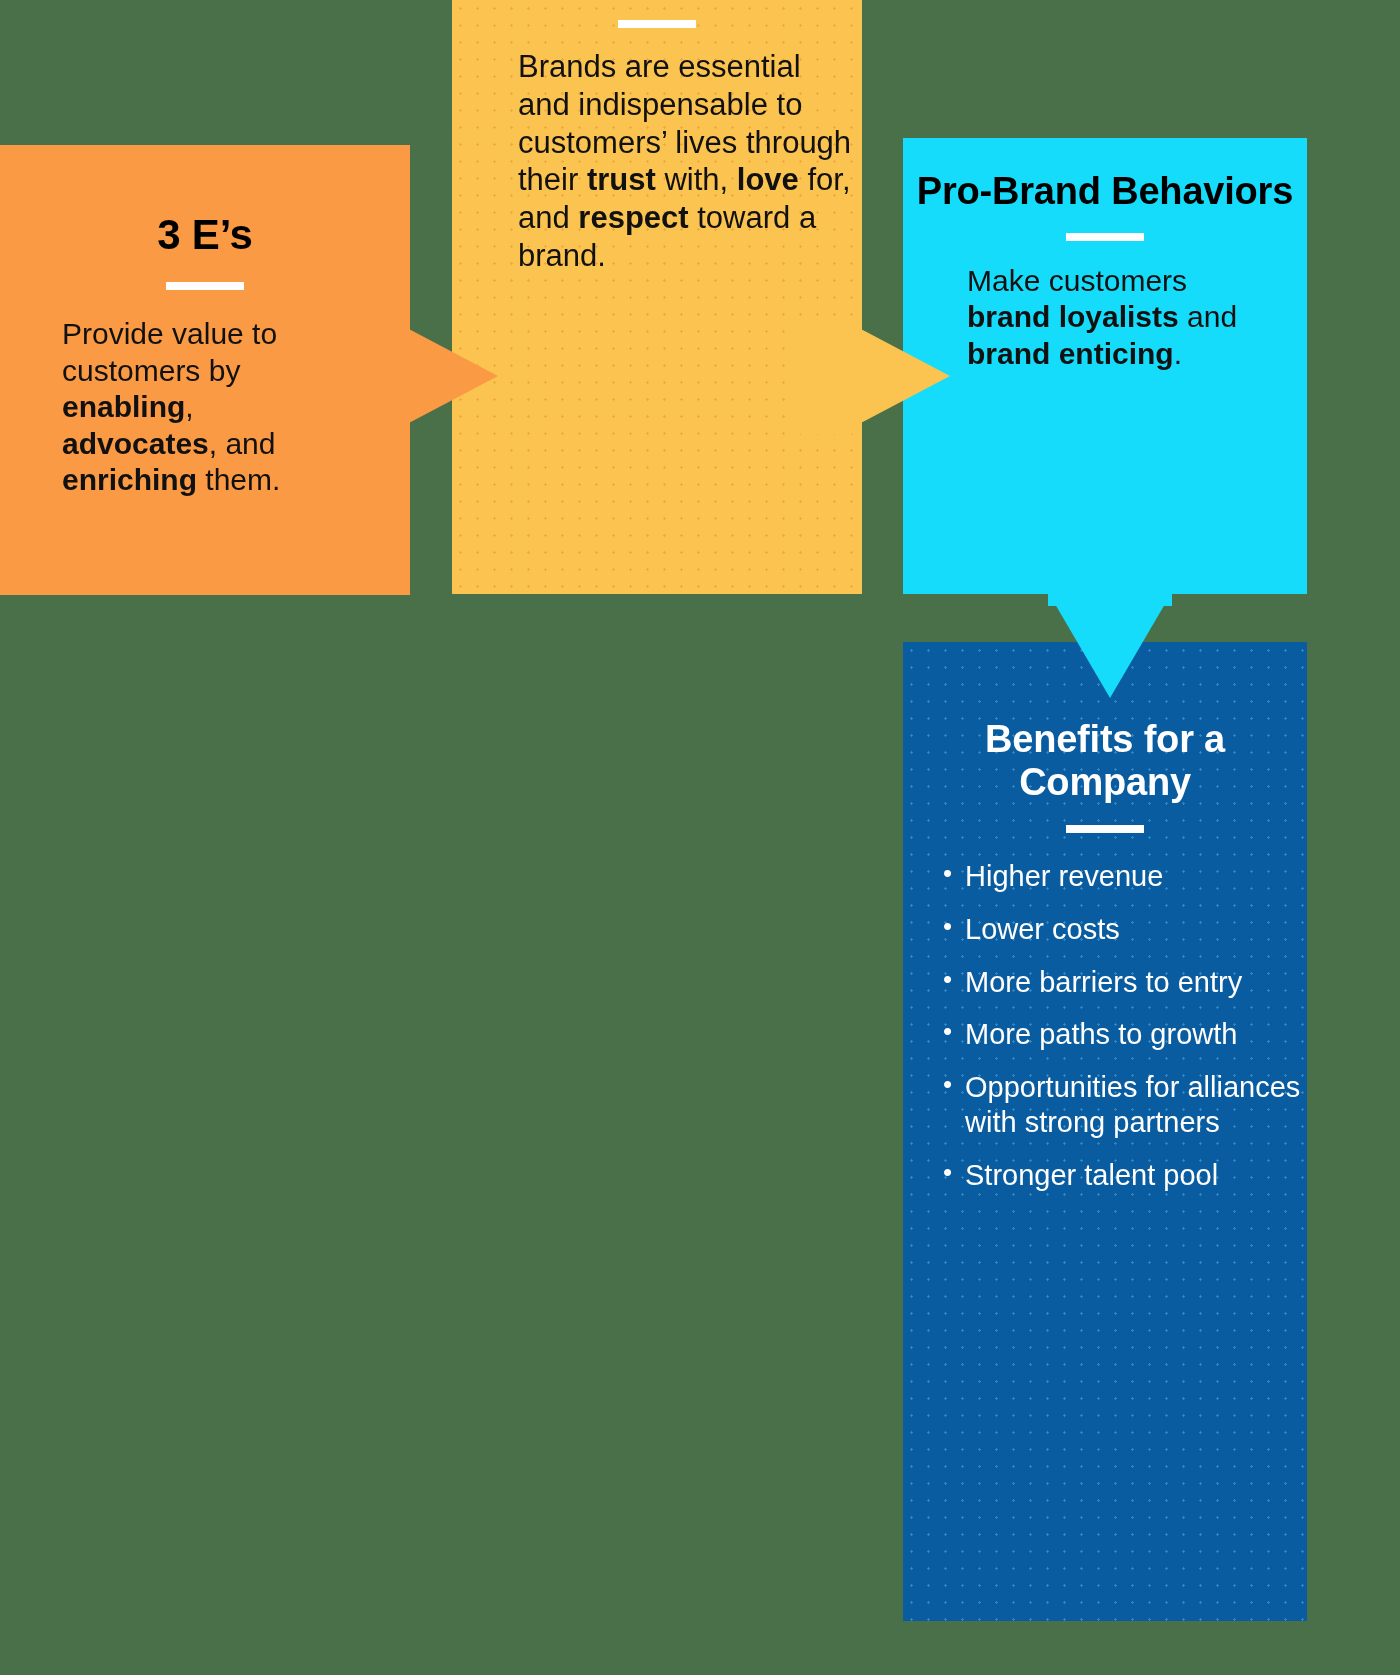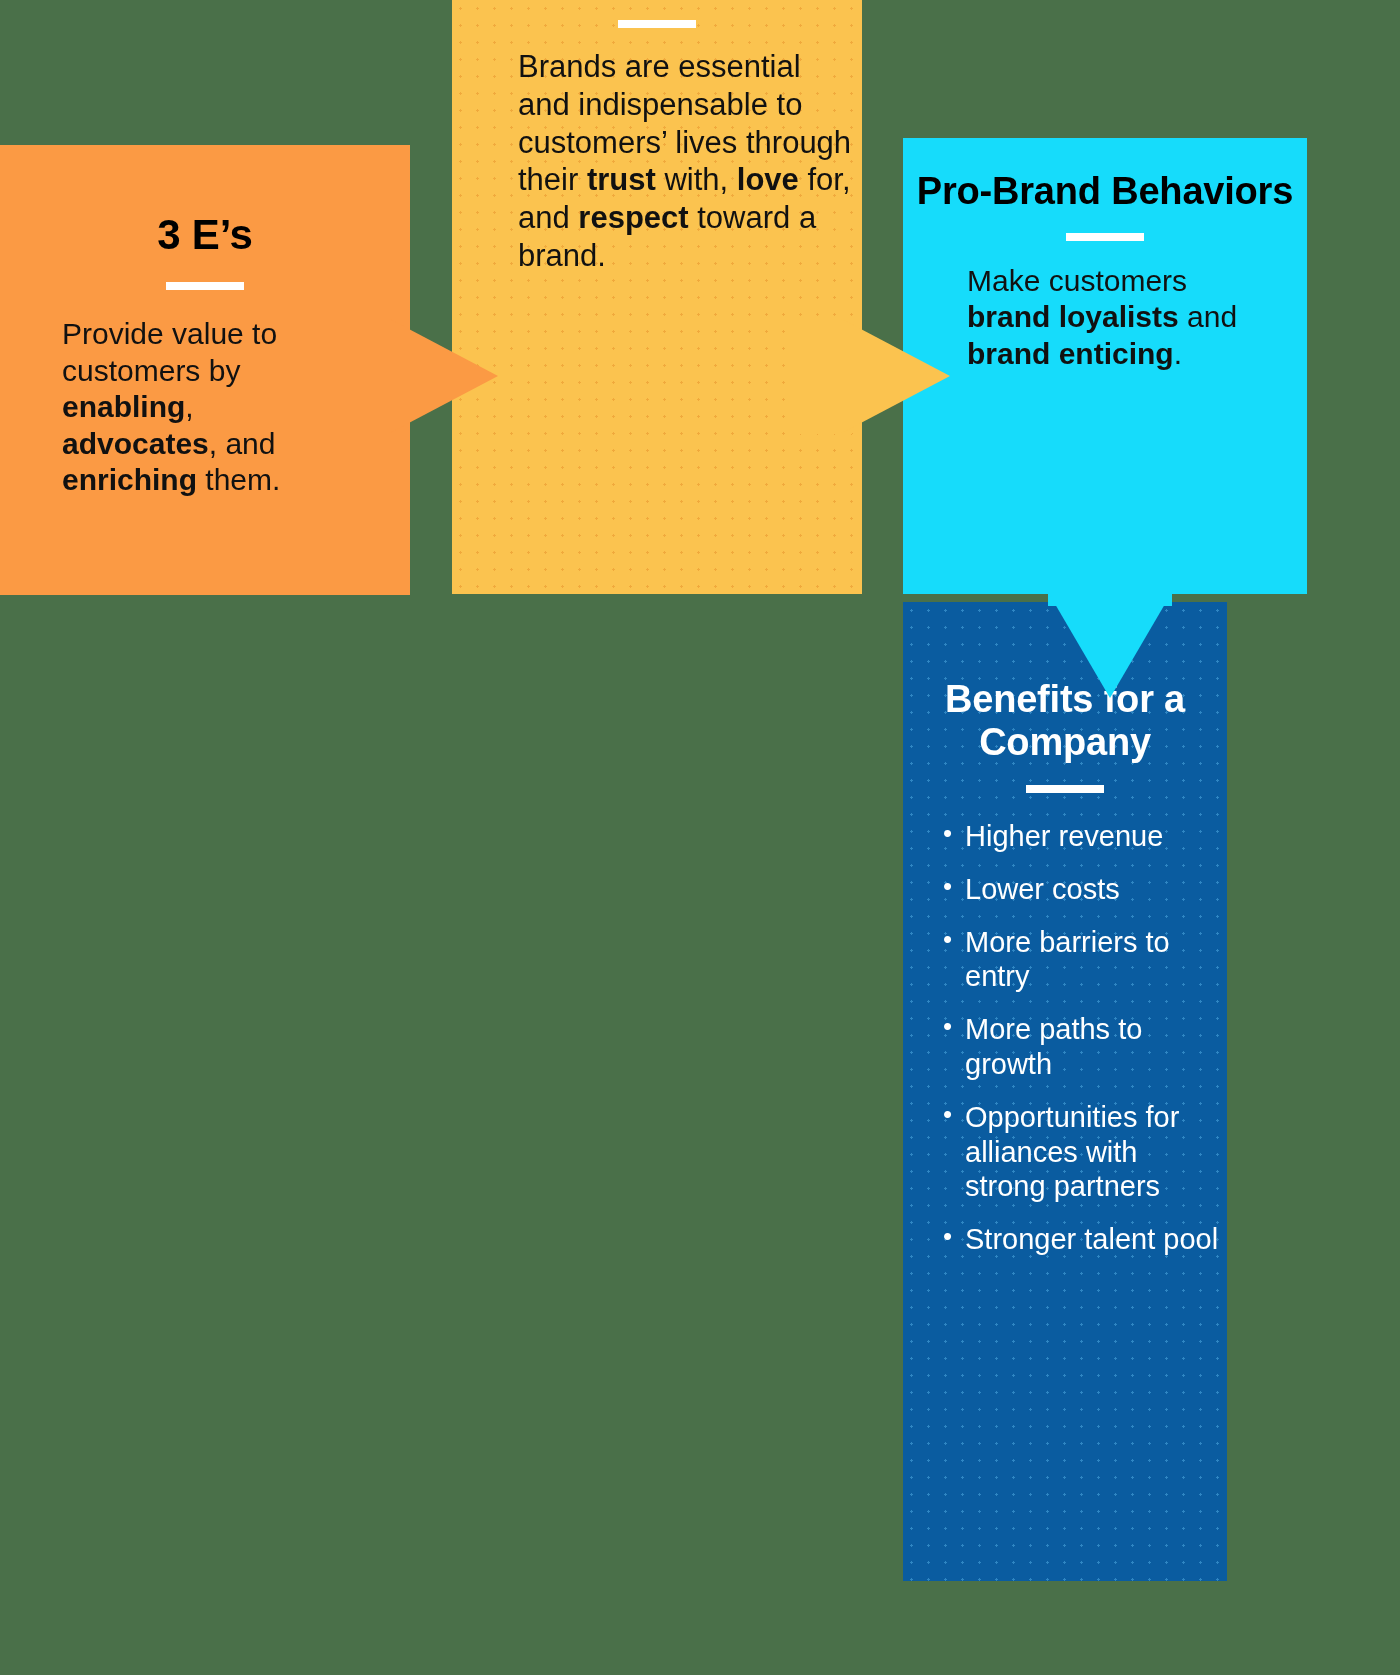--- a/index.html
+++ b/index.html
@@ -96,21 +96,21 @@
     border-right:62px solid transparent;
     border-top:106px solid #16dcfb;
   }
   #arrow-cyan-block{
     position:absolute;left:1048px;top:560px;width:124px;height:46px;
     background:#16dcfb;z-index:5;
   }
 
   
   #panel-benefits{
-    left:903px;top:602px;width:324px;height:979px;
+    left:903px;top:642px;width:404px;height:979px;
     background:#0a5ca0;
     background-image:radial-gradient(#2f86c3 1.1px, transparent 1.2px);
     background-size:17px 17px;
   }
   #panel-benefits .title{color:#ffffff;font-size:38px;padding-top:76px;}
   #panel-benefits .rule{margin-top:22px;margin-bottom:26px;}
   #panel-benefits ul{
     list-style:none;margin:0;padding:0 6px 0 38px;
   }
   #panel-benefits li{

